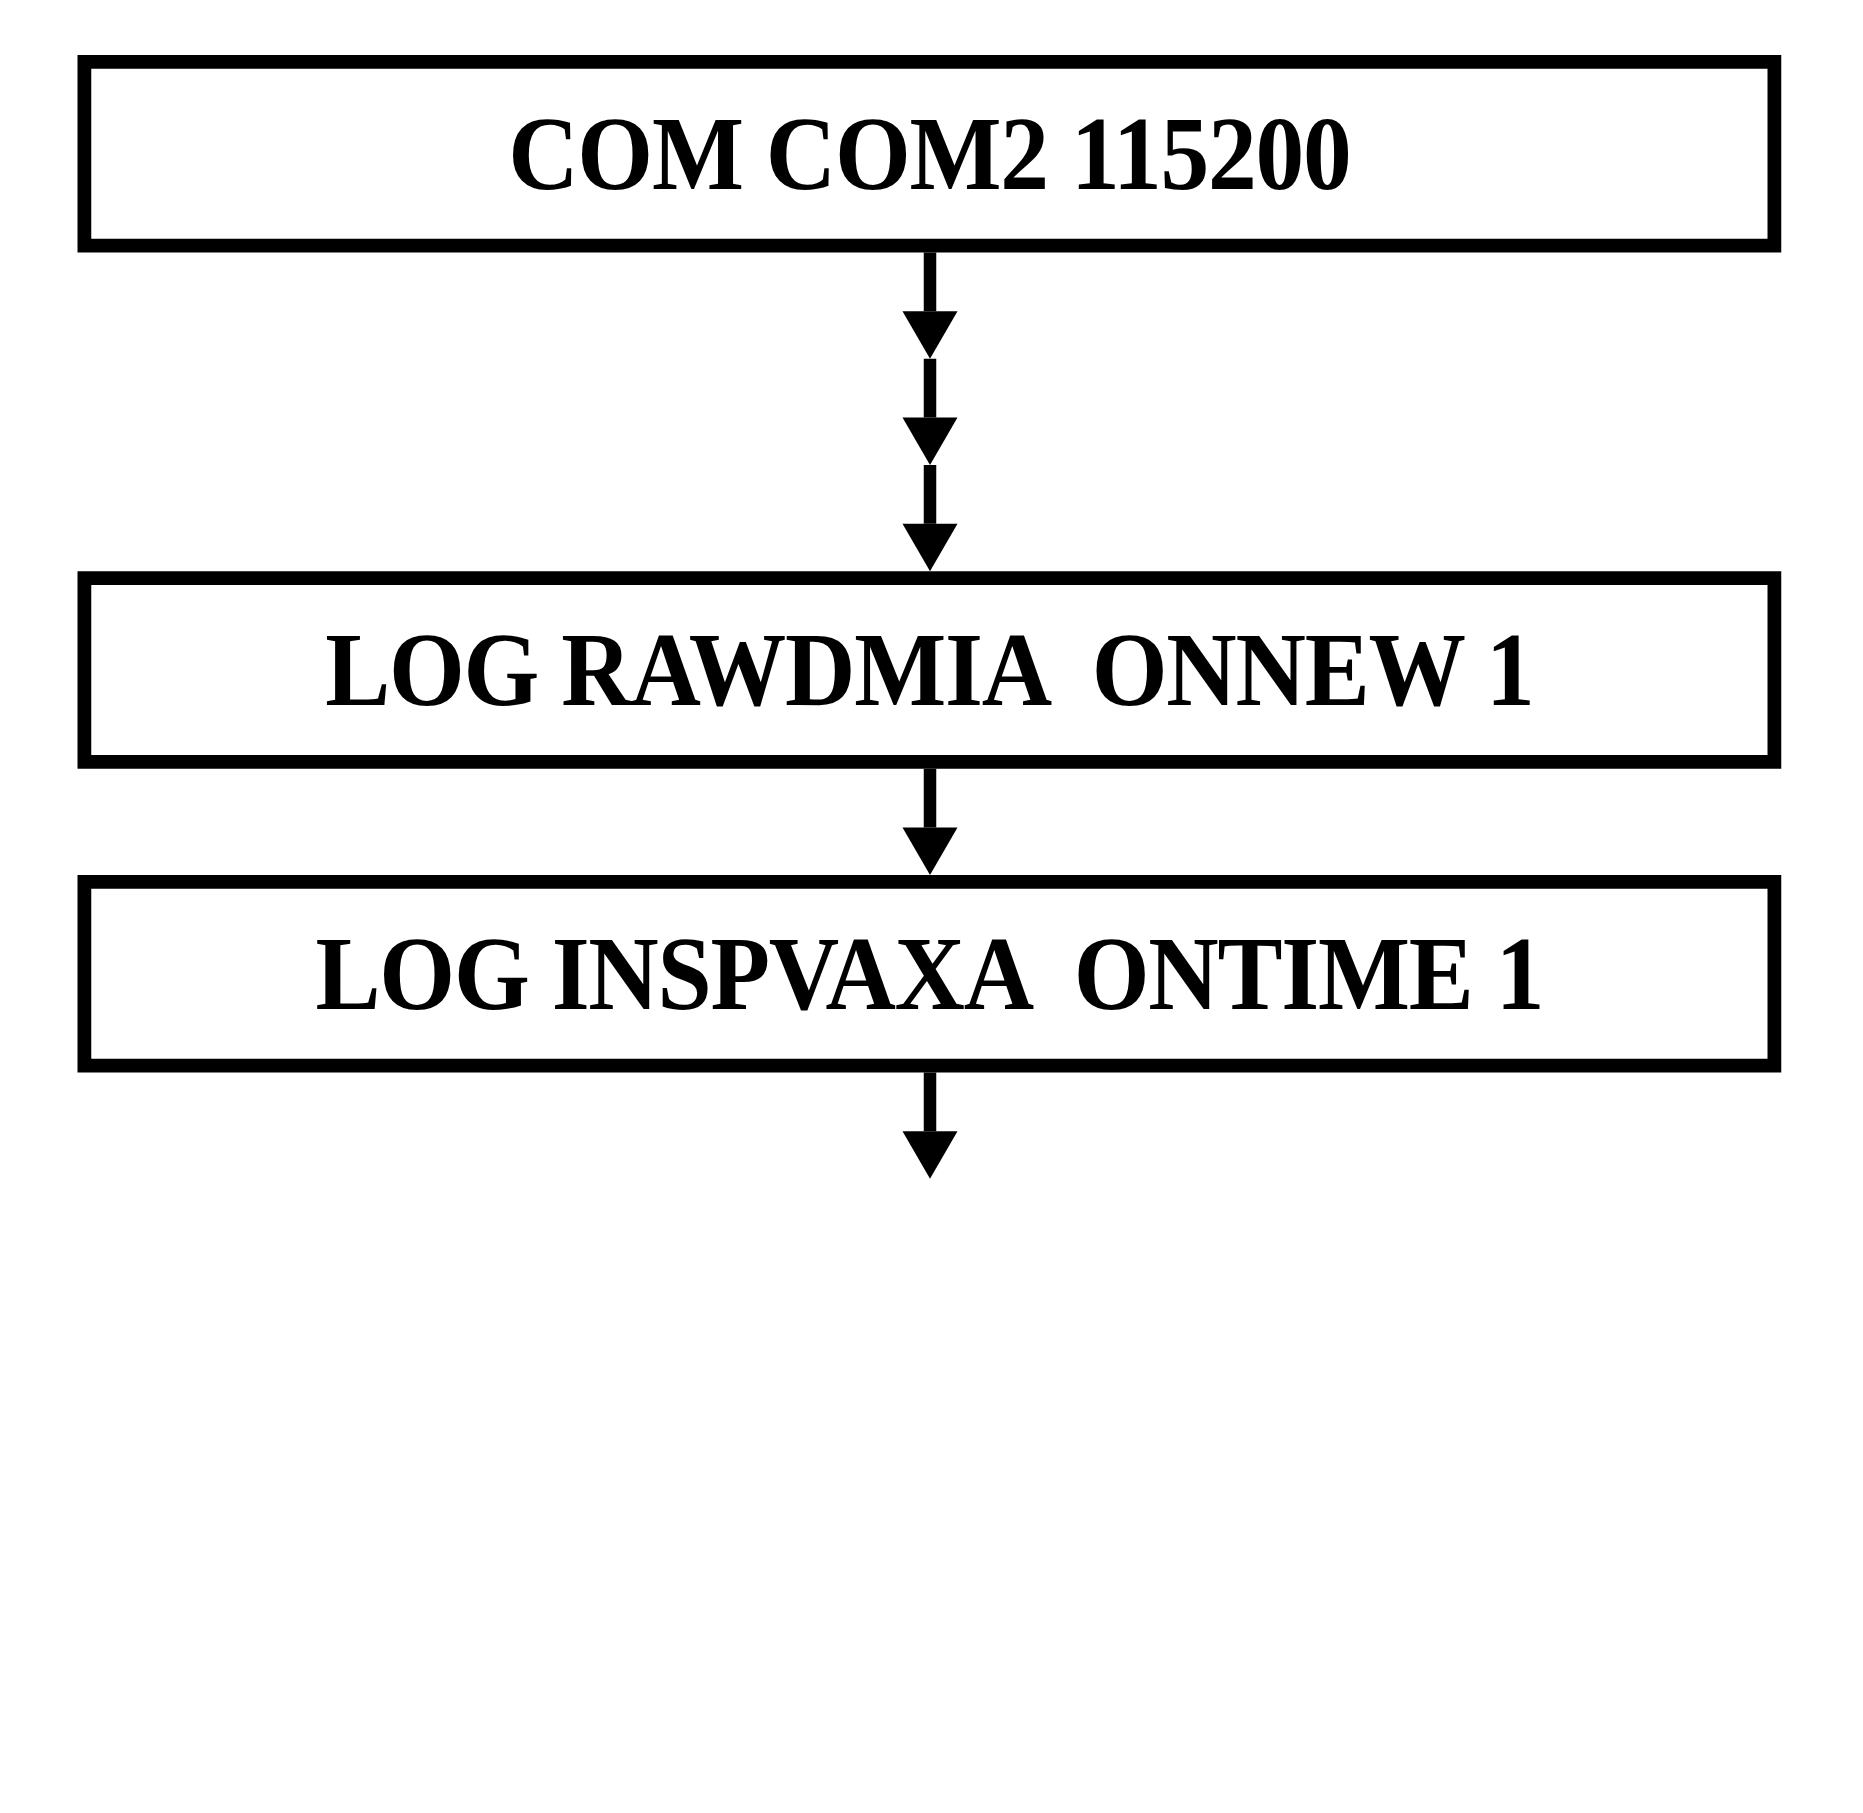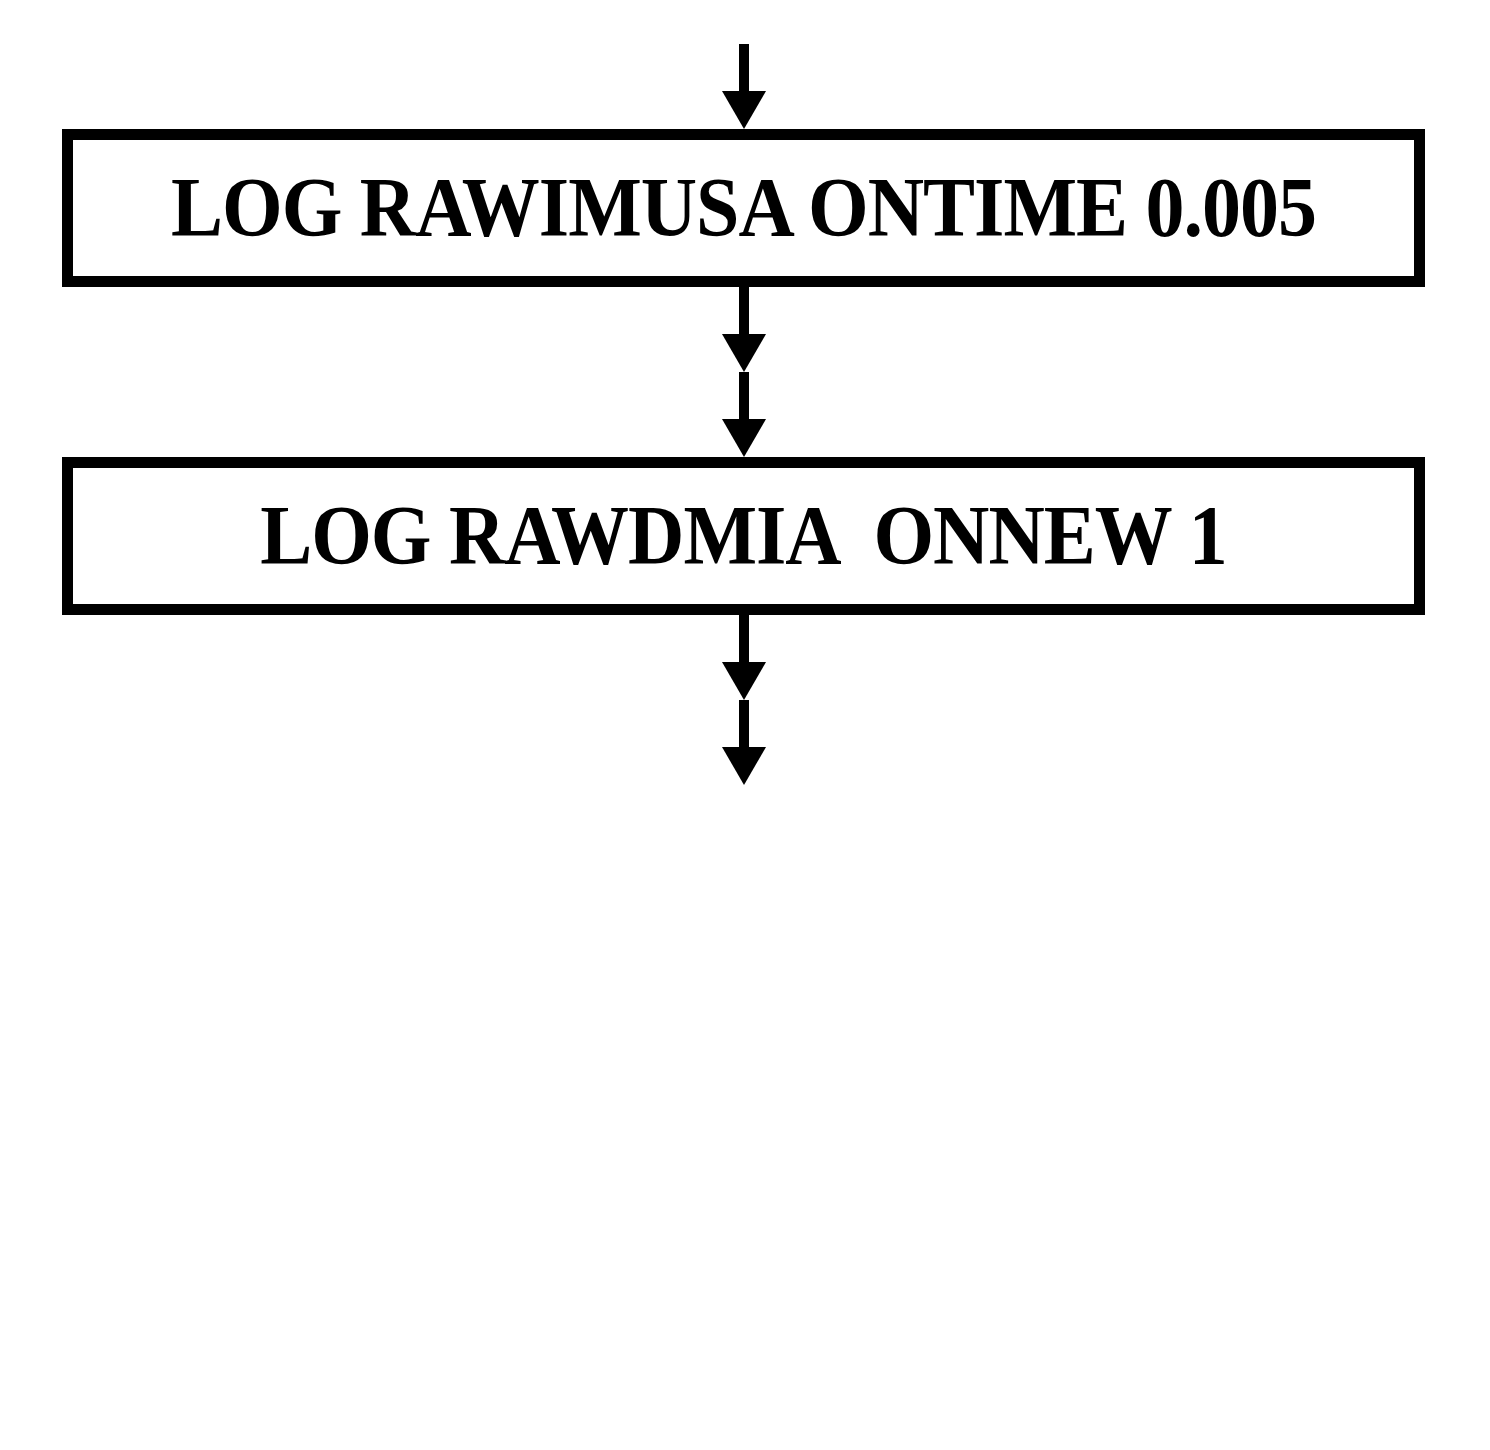--- a/index.html
+++ b/index.html
@@ -63,29 +63,29 @@
     border-right: 22px solid transparent;
     border-top: 38px solid #000000;
     flex: none;
   }
 </style>
 </head>
 <body>
 
 <div class="flowchart">
 
+  <div class="flow-box">
+    <span class="box-label">COM COM2 115200</span>
+  </div>
 
   <div class="flow-arrow">
     <div class="arrow-stem"></div>
     <div class="arrow-head"></div>
   </div>
 
-  <div class="flow-box">
-    <span class="box-label">LOG RAWIMUSA ONTIME 0.005</span>
-  </div>
 
   <div class="flow-arrow">
     <div class="arrow-stem"></div>
     <div class="arrow-head"></div>
   </div>
 
 
   <div class="flow-arrow">
     <div class="arrow-stem"></div>
     <div class="arrow-head"></div>
@@ -93,20 +93,23 @@
 
   <div class="flow-box">
     <span class="box-label">LOG RAWDMIA  ONNEW 1</span>
   </div>
 
   <div class="flow-arrow">
     <div class="arrow-stem"></div>
     <div class="arrow-head"></div>
   </div>
 
+  <div class="flow-box">
+    <span class="box-label">LOG INSPVAXA  ONTIME 1</span>
+  </div>
 
   <div class="flow-arrow">
     <div class="arrow-stem"></div>
     <div class="arrow-head"></div>
   </div>
 
 
 </div>
 
 </body></html>

